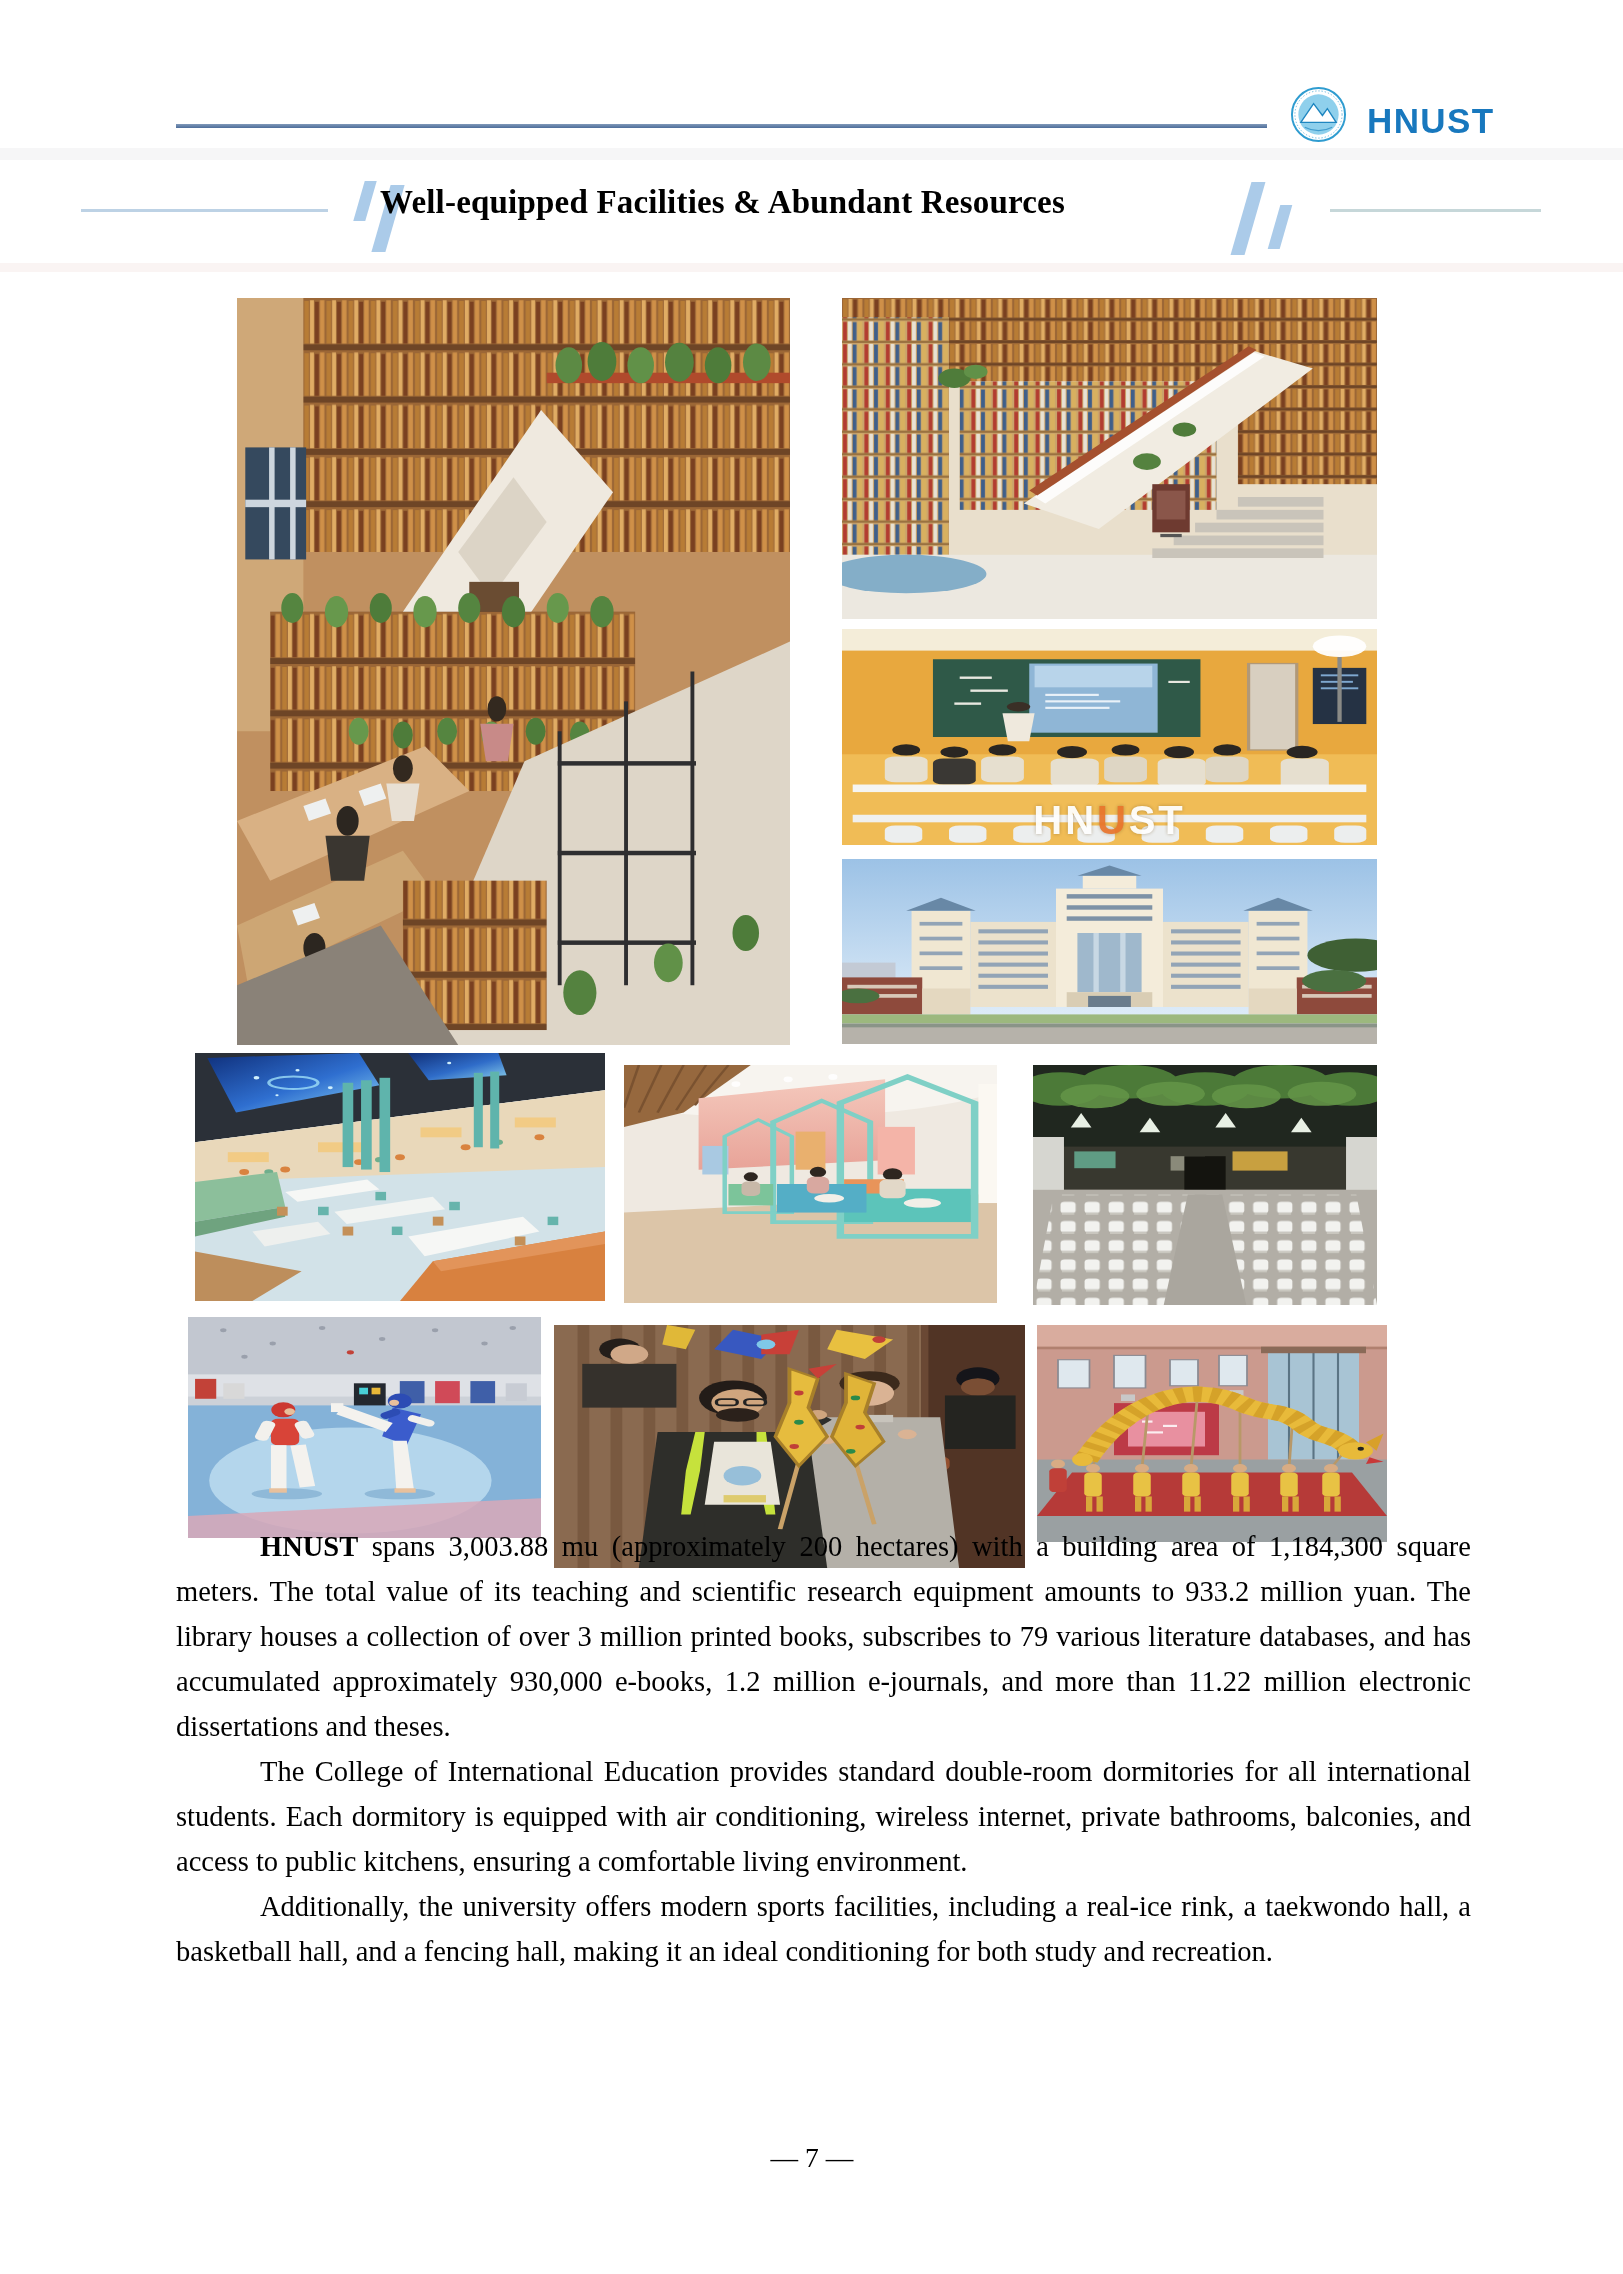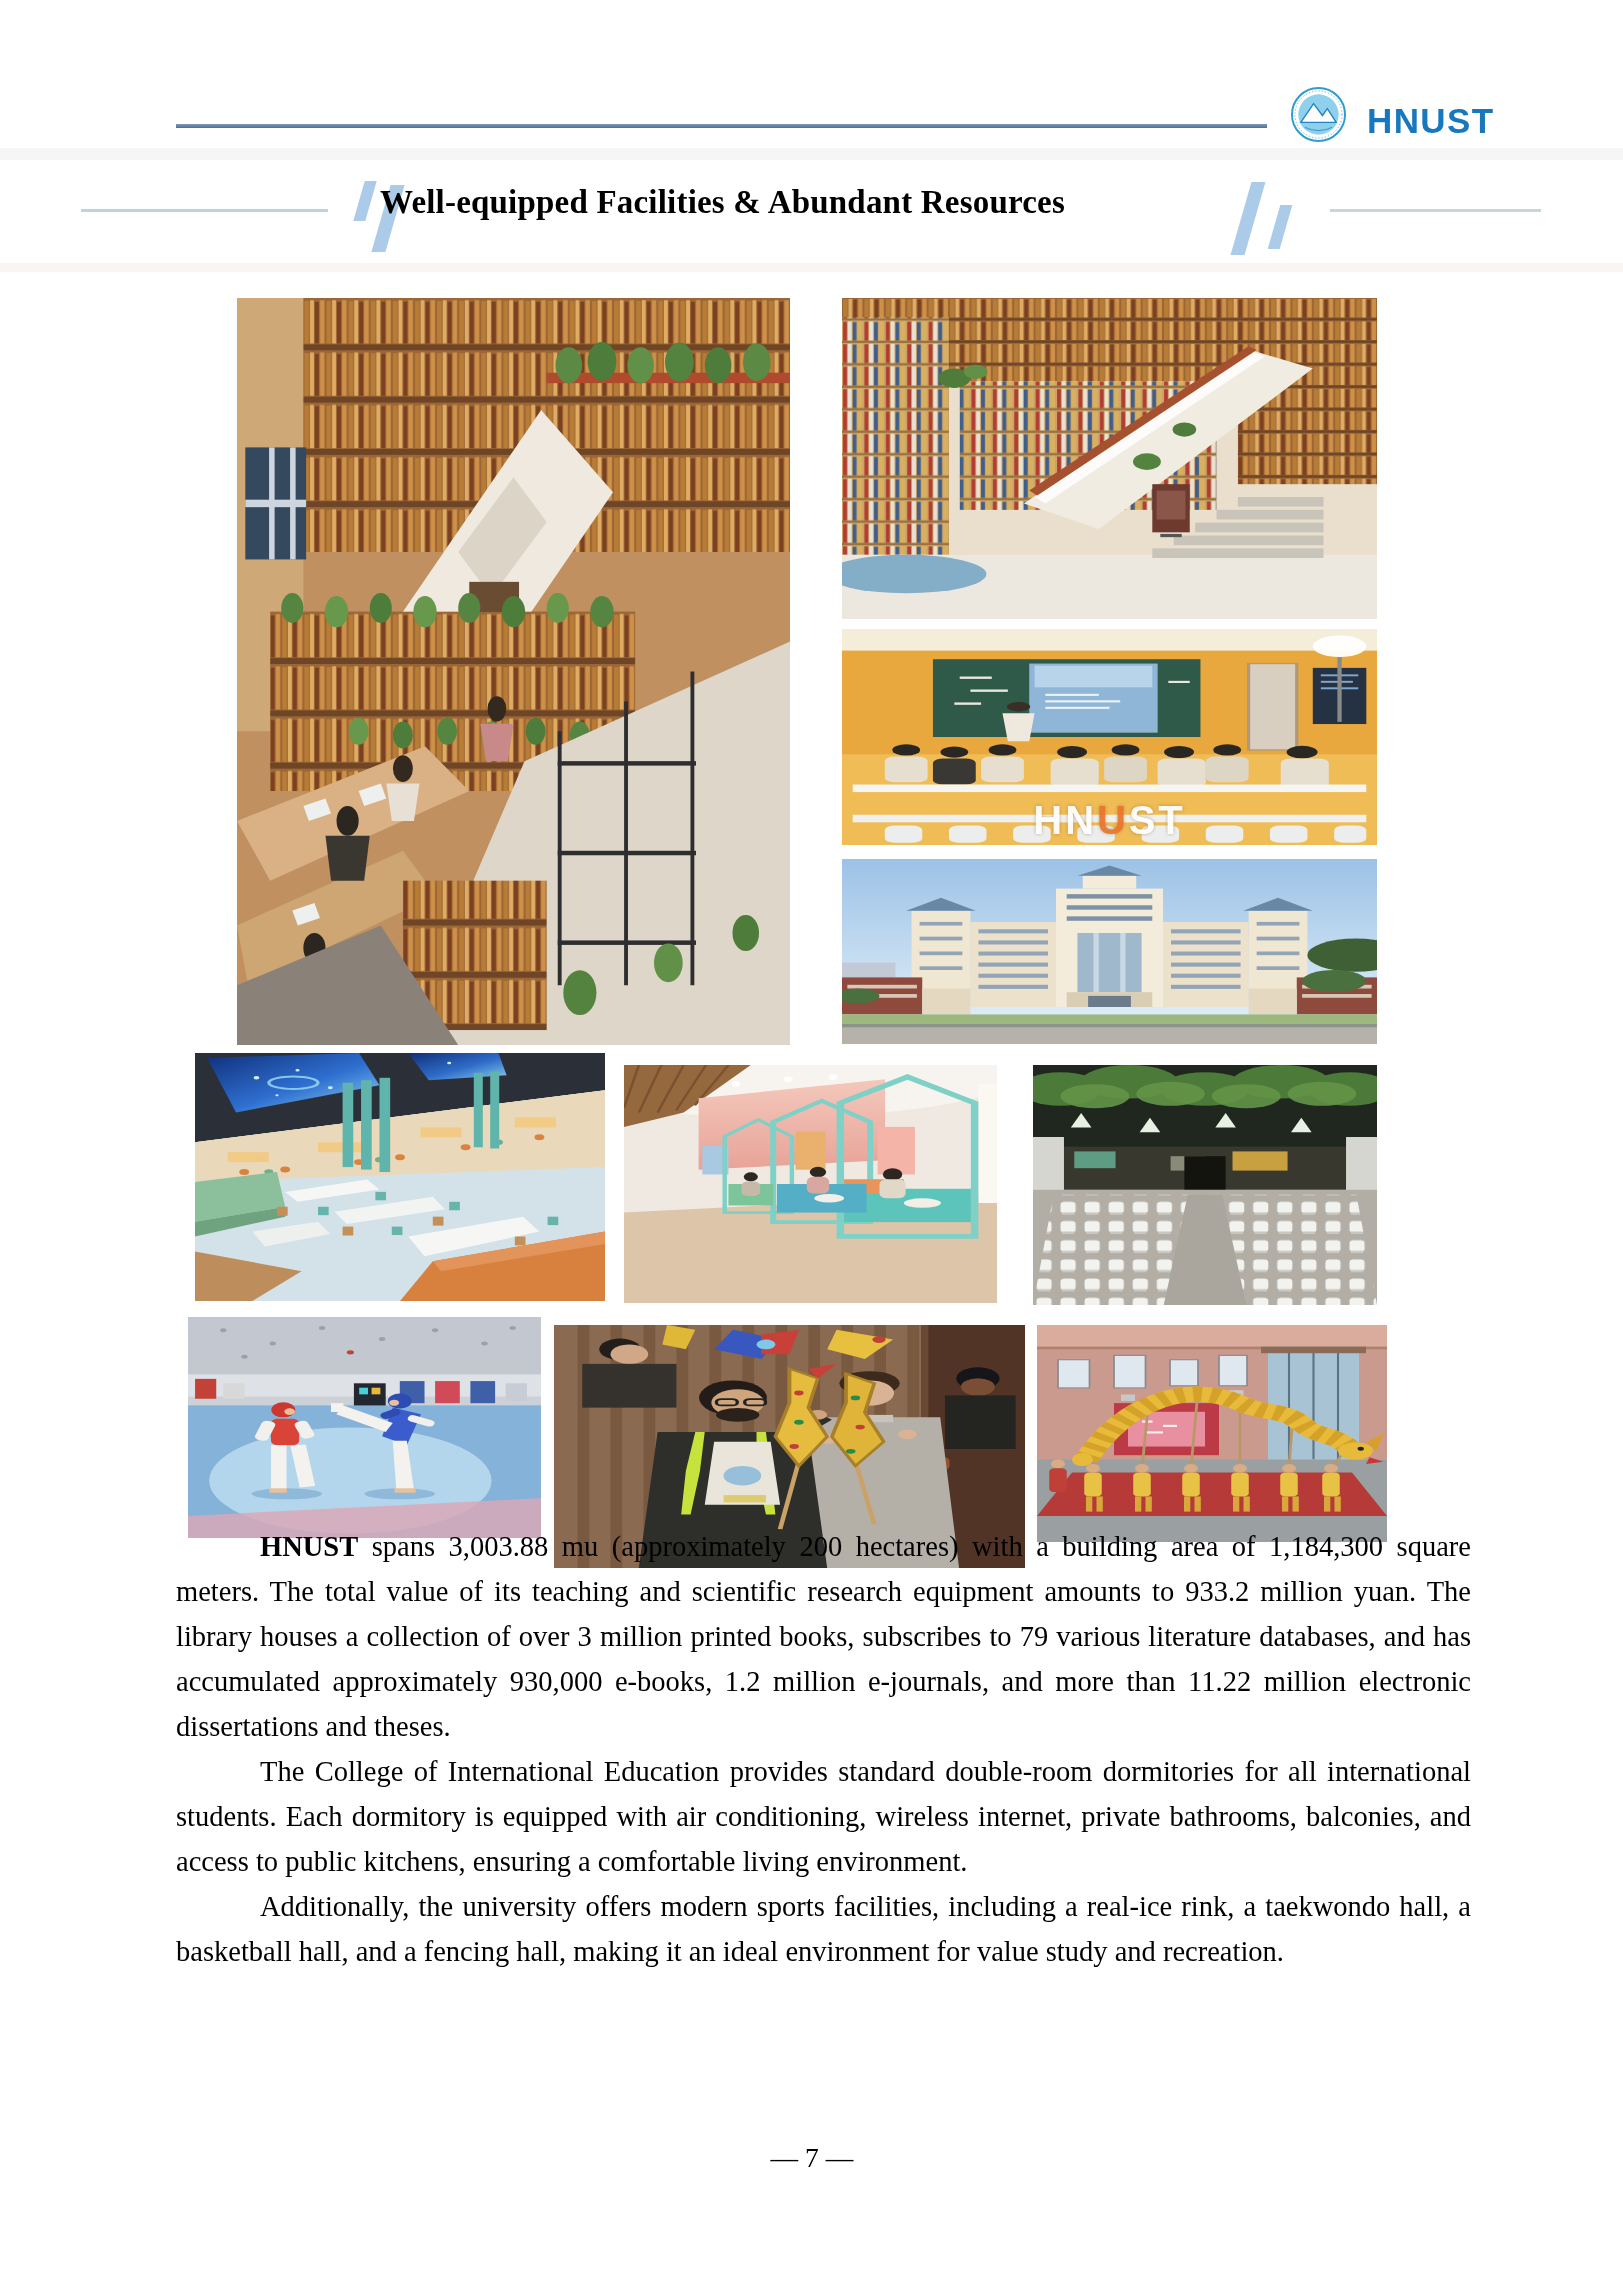--- a/index.html
+++ b/index.html
@@ -672,19 +672,19 @@
           <rect x="73" y="79" width="1.8" height="7"></rect>
         <rect x="82" y="79" width="1.8" height="7"></rect>
           <rect x="85" y="79" width="1.8" height="7"></rect>
       </g>
     </svg>
   </div>
 
   <div class="body-text">
     <p><b>HNUST</b><span> spans 3,003.88 mu (approximately 200 hectares) with a building area of 1,184,300 square meters. The total value of its teaching and scientific research equipment amounts to 933.2 million yuan. The library houses a collection of over 3 million printed books, subscribes to 79 various literature databases, and has accumulated approximately 930,000 e-books, 1.2 million e-journals, and more than 11.22 million electronic dissertations and theses.</span></p>
     <p><b></b><span>The College of International Education provides standard double-room dormitories for all international students. Each dormitory is equipped with air conditioning, wireless internet, private bathrooms, balconies, and access to public kitchens, ensuring a comfortable living environment.</span></p>
-    <p><b></b><span>Additionally, the university offers modern sports facilities, including a real-ice rink, a taekwondo hall, a basketball hall, and a fencing hall, making it an ideal environment for value study and recreation.</span></p>
+    <p><b></b><span>Additionally, the university offers modern sports facilities, including a real-ice rink, a taekwondo hall, a basketball hall, and a fencing hall, making it an ideal conditioning for both study and recreation.</span></p>
   </div>
 
   <div class="footer">— 7 —</div>
 
 </div>
 
 
 </body></html>

